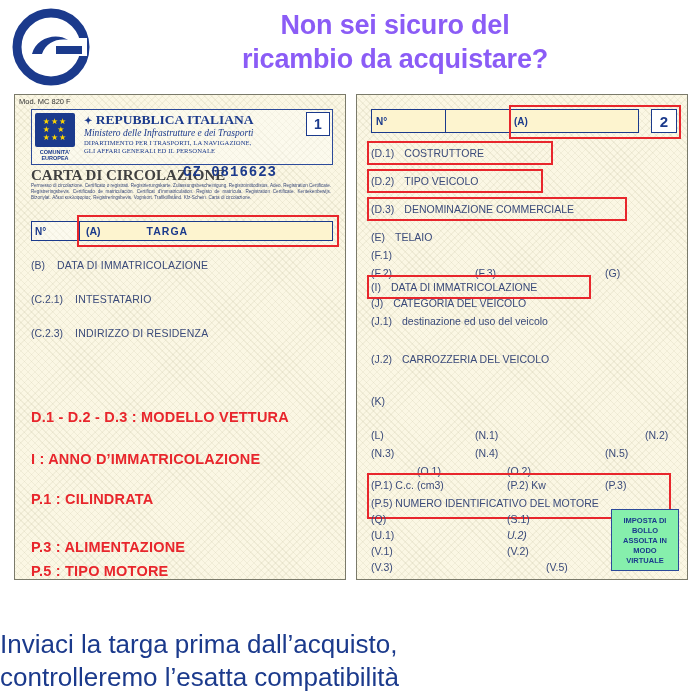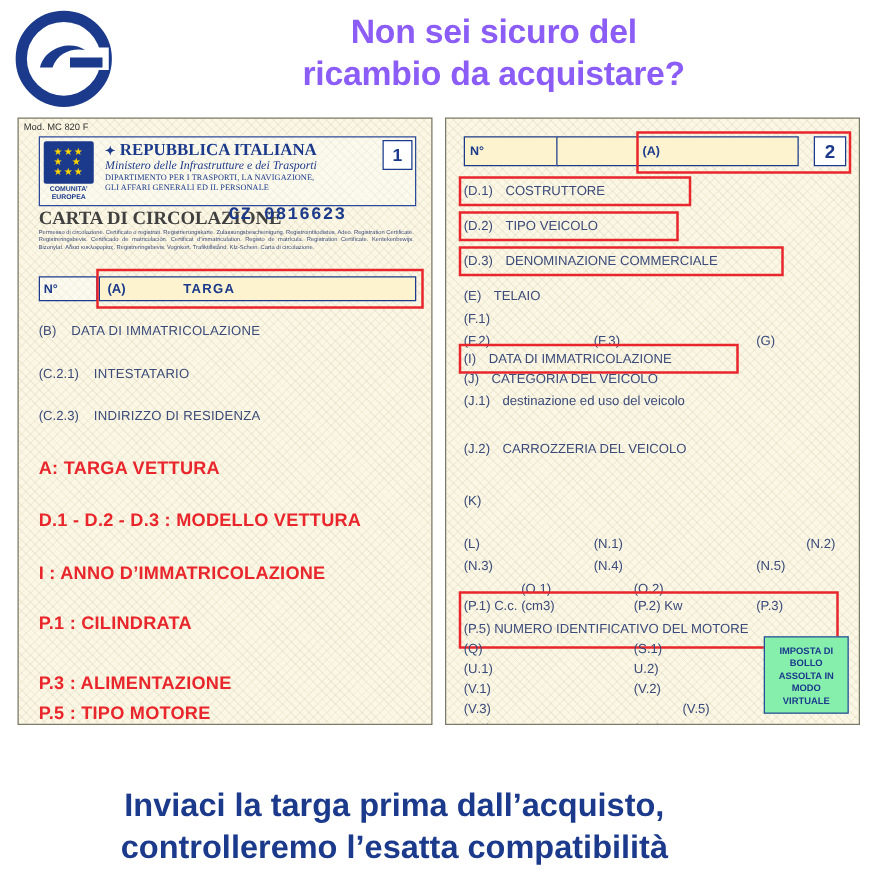--- a/index.html
+++ b/index.html
@@ -23,23 +23,23 @@
     text-align:center;
     color:#8b5cf6;
     font-weight:bold;
     font-size:27px;
     line-height:34px;
     letter-spacing:-0.2px;
   }
   
   .footer{
     position:absolute;left:0;bottom:6px;width:631px;
-    text-align:center;
+    text-align:left;
     color:#1b3a8c;
-    font-weight:bold;
+    font-weight:normal;
     font-size:26px;
     line-height:33px;
   }
   
   .doc{
     position:absolute;
     background:#fbf7e4;
     border:1px solid #7a7a6a;
     overflow:hidden;
   }
@@ -224,21 +224,20 @@
   <div class="lline" style="left:16px;top:164px;">
     <span class="code">(B)</span><span class="txt">DATA DI IMMATRICOLAZIONE</span>
   </div>
   <div class="lline" style="left:16px;top:198px;">
     <span class="code">(C.2.1)</span><span class="txt">INTESTATARIO</span>
   </div>
   <div class="lline" style="left:16px;top:232px;">
     <span class="code">(C.2.3)</span><span class="txt">INDIRIZZO DI RESIDENZA</span>
   </div>
 
-  <div class="redtext" style="left:16px;top:272px;">A: TARGA VETTURA</div>
   <div class="redtext" style="left:16px;top:314px;">D.1 - D.2 - D.3 : MODELLO VETTURA</div>
   <div class="redtext" style="left:16px;top:356px;">I : ANNO D’IMMATRICOLAZIONE</div>
   <div class="redtext" style="left:16px;top:396px;">P.1 : CILINDRATA</div>
   <div class="redtext" style="left:16px;top:444px;">P.3 : ALIMENTAZIONE</div>
   <div class="redtext" style="left:16px;top:468px;">P.5 :  TIPO MOTORE</div>
 </div>
 
 <div class="doc" id="doc-right">
   <div class="r-nbox">N°</div>
   <div class="r-abox">
@@ -310,21 +309,21 @@
   <div class="rline" style="left:14px;top:384px;"><span>(P.1)  C.c. (cm3)</span></div>
   <div class="rline" style="left:150px;top:384px;"><span>(P.2) Kw</span></div>
   <div class="rline" style="left:248px;top:384px;"><span>(P.3)</span></div>
   <div class="rline" style="left:14px;top:402px;"><span>(P.5)  NUMERO IDENTIFICATIVO DEL MOTORE</span></div>
   <div class="red-box" style="left:10px;top:378px;width:300px;height:42px;"></div>
 
   <div class="rline" style="left:14px;top:418px;"><span>(Q)</span></div>
   <div class="rline" style="left:150px;top:418px;"><span>(S.1)</span></div>
 
   <div class="rline" style="left:14px;top:434px;"><span>(U.1)</span></div>
-  <div class="rline" style="left:150px;top:434px;"><span>U.2)</span></div>
+  <div class="rline" style="left:150px;top:434px;font-style:italic;"><span>U.2)</span></div>
 
   <div class="rline" style="left:14px;top:450px;"><span>(V.1)</span></div>
   <div class="rline" style="left:150px;top:450px;"><span>(V.2)</span></div>
 
   <div class="rline" style="left:14px;top:466px;"><span>(V.3)</span></div>
   <div class="rline" style="left:150px;top:466px;padding-left:39px;"><span>(V.5)</span></div>
 
   <div class="rline" style="left:14px;top:482px;"><span>(V.6)</span></div>
   <div class="rline" style="left:150px;top:482px;"><span>(V.7)</span></div>
 

